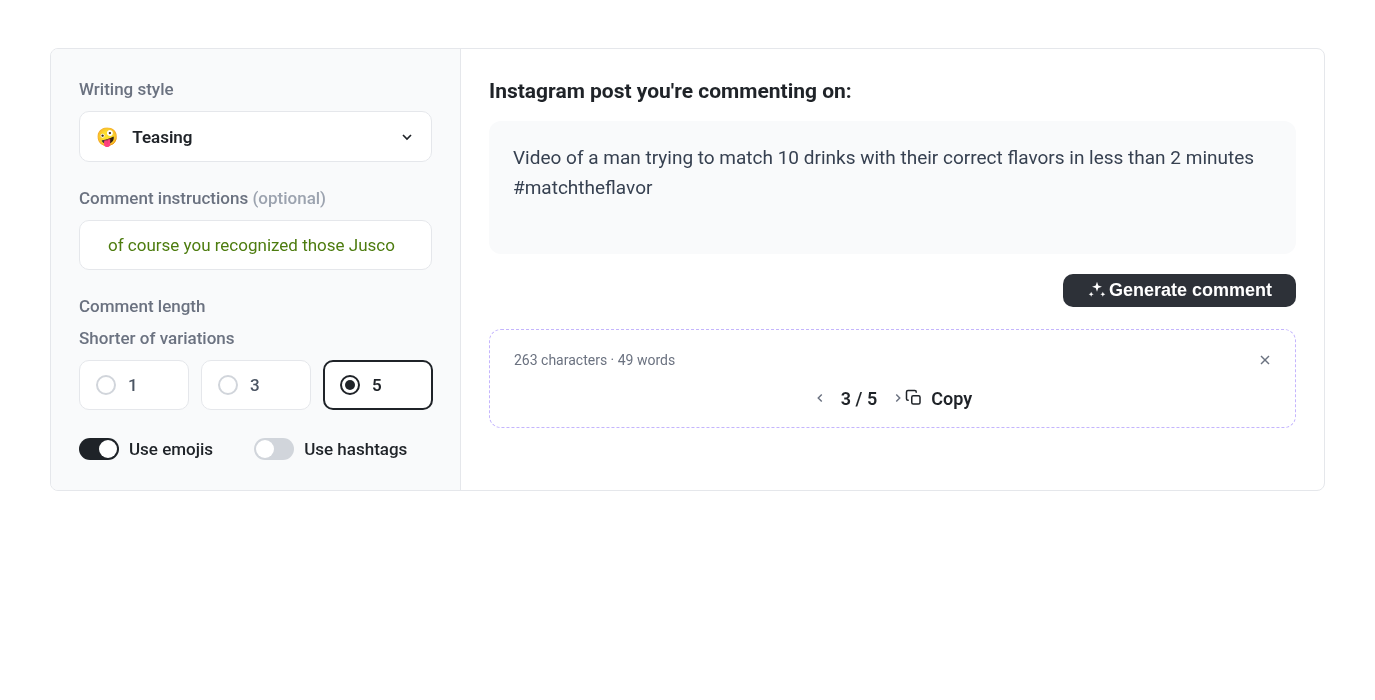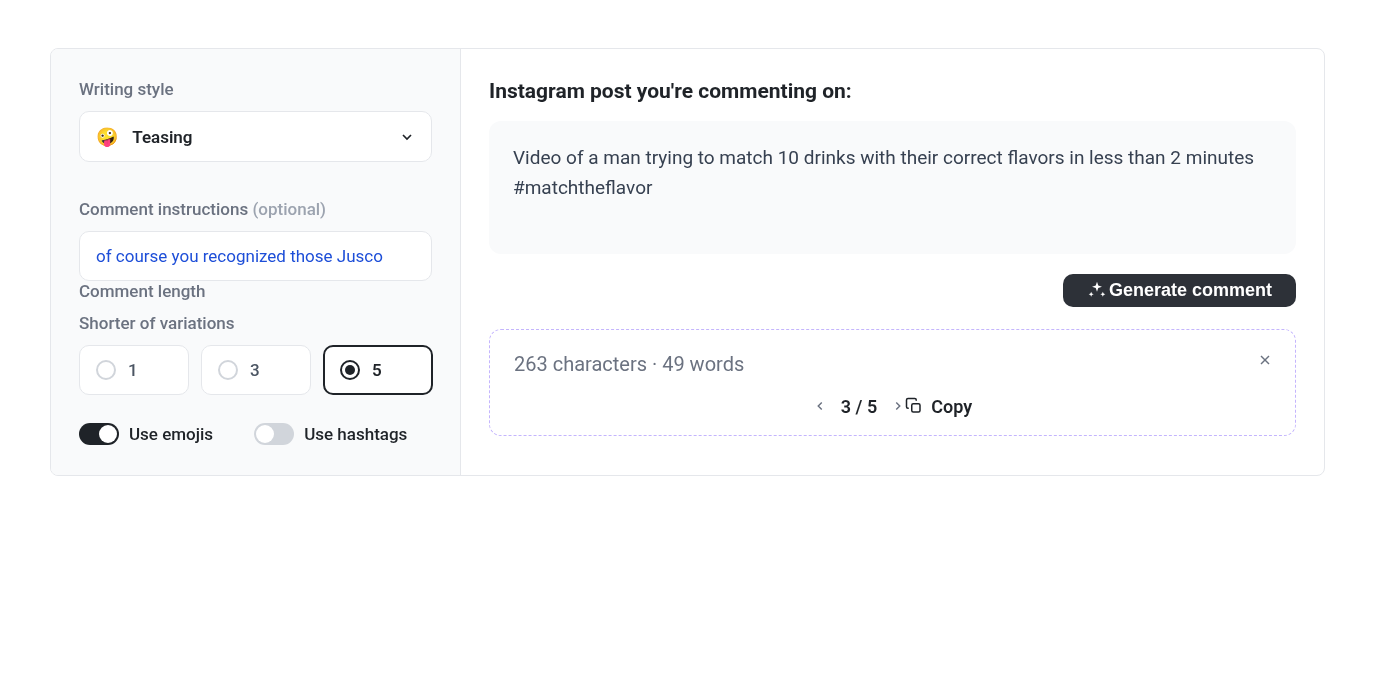--- a/index.html
+++ b/index.html
@@ -39,32 +39,33 @@
     background: #fff;
     border: 1px solid #e5e7eb;
     border-radius: 10px;
     padding: 14px 16px;
     display: flex;
     align-items: center;
     justify-content: space-between;
     font-size: 17px;
     font-weight: 600;
     cursor: pointer;
-    margin-bottom: 37px;
+    margin-bottom: 26px;
   }
   .dropdown .emoji { margin-right: 10px; font-size: 18px; }
   .chevron-down { width: 16px; height: 16px; }
   .text-input {
     width: 100%;
     background: #fff;
     border: 1px solid #e5e7eb;
     border-radius: 10px;
-    padding: 14px 16px;
-    font-size: 17px;
-    color: #1d4ed8;
+    padding: 14px 28px;
+    font-size: 17px;
+    color: #4d7c0f;
+    margin-bottom: 26px;
     font-family: inherit;
   }
   .radio-row {
     display: flex;
     gap: 14px;
     margin-bottom: 26px;
   }
   .radio-option {
     flex: 1;
     background: #fff;
@@ -182,21 +183,21 @@
     cursor: pointer;
   }
   .sparkle-icon { width: 20px; height: 20px; }
   .result-box {
     border: 1px dashed #c4b5fd;
     border-radius: 12px;
     padding: 22px 24px 18px 24px;
     position: relative;
   }
   .result-meta {
-    font-size: 20px;
+    font-size: 14px;
     color: #6b7280;
     margin-bottom: 14px;
   }
   .close-icon {
     position: absolute;
     top: 22px; right: 22px;
     width: 16px; height: 16px;
     cursor: pointer;
     color: #6b7280;
   }

